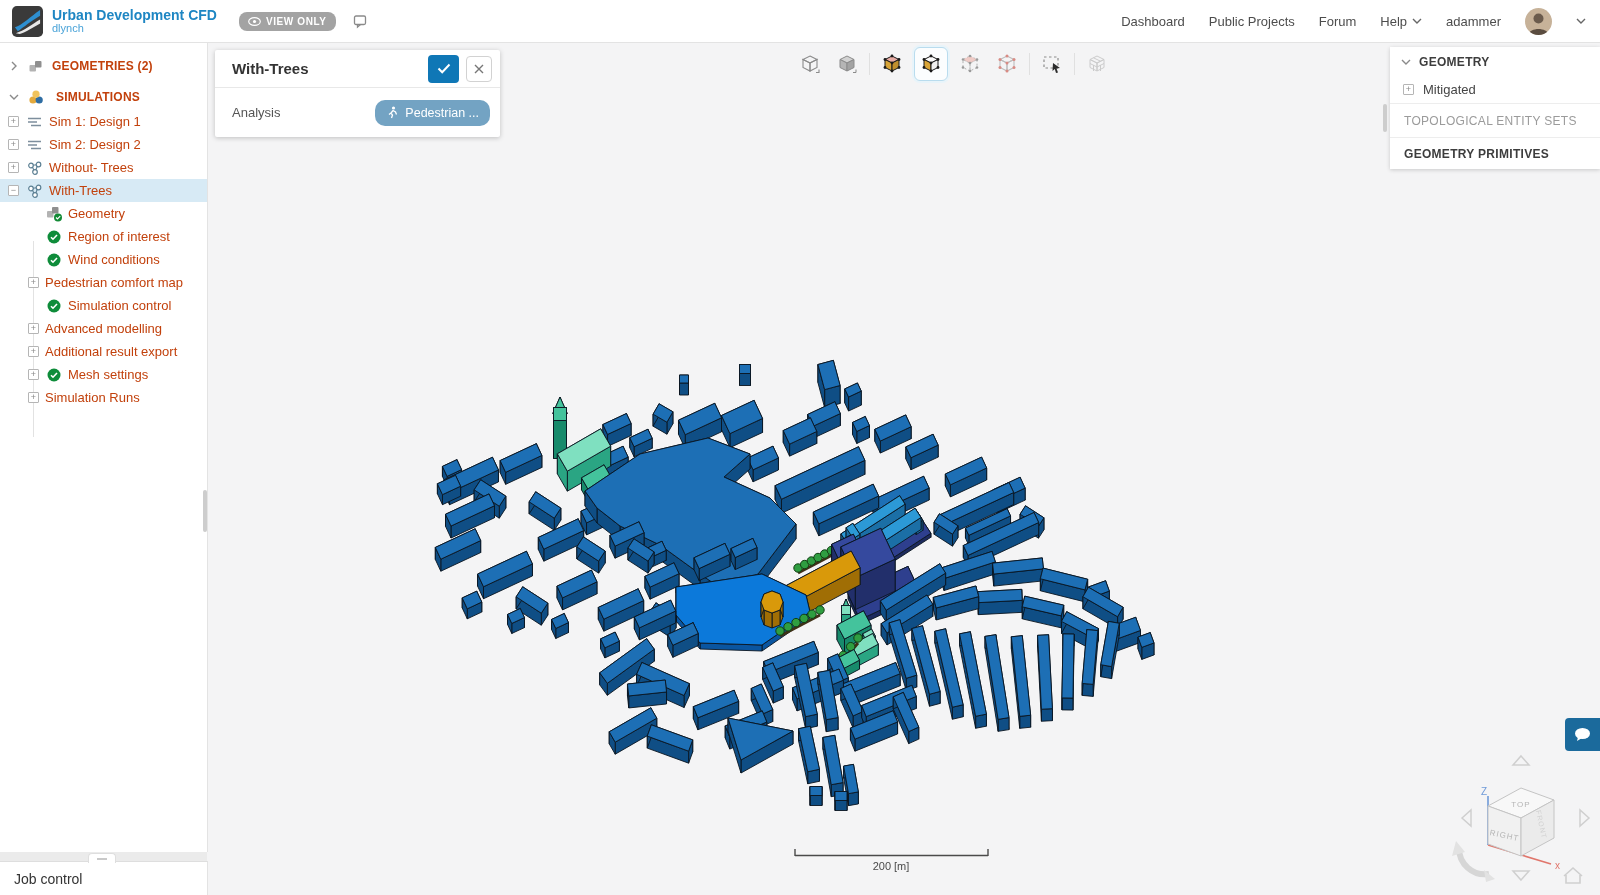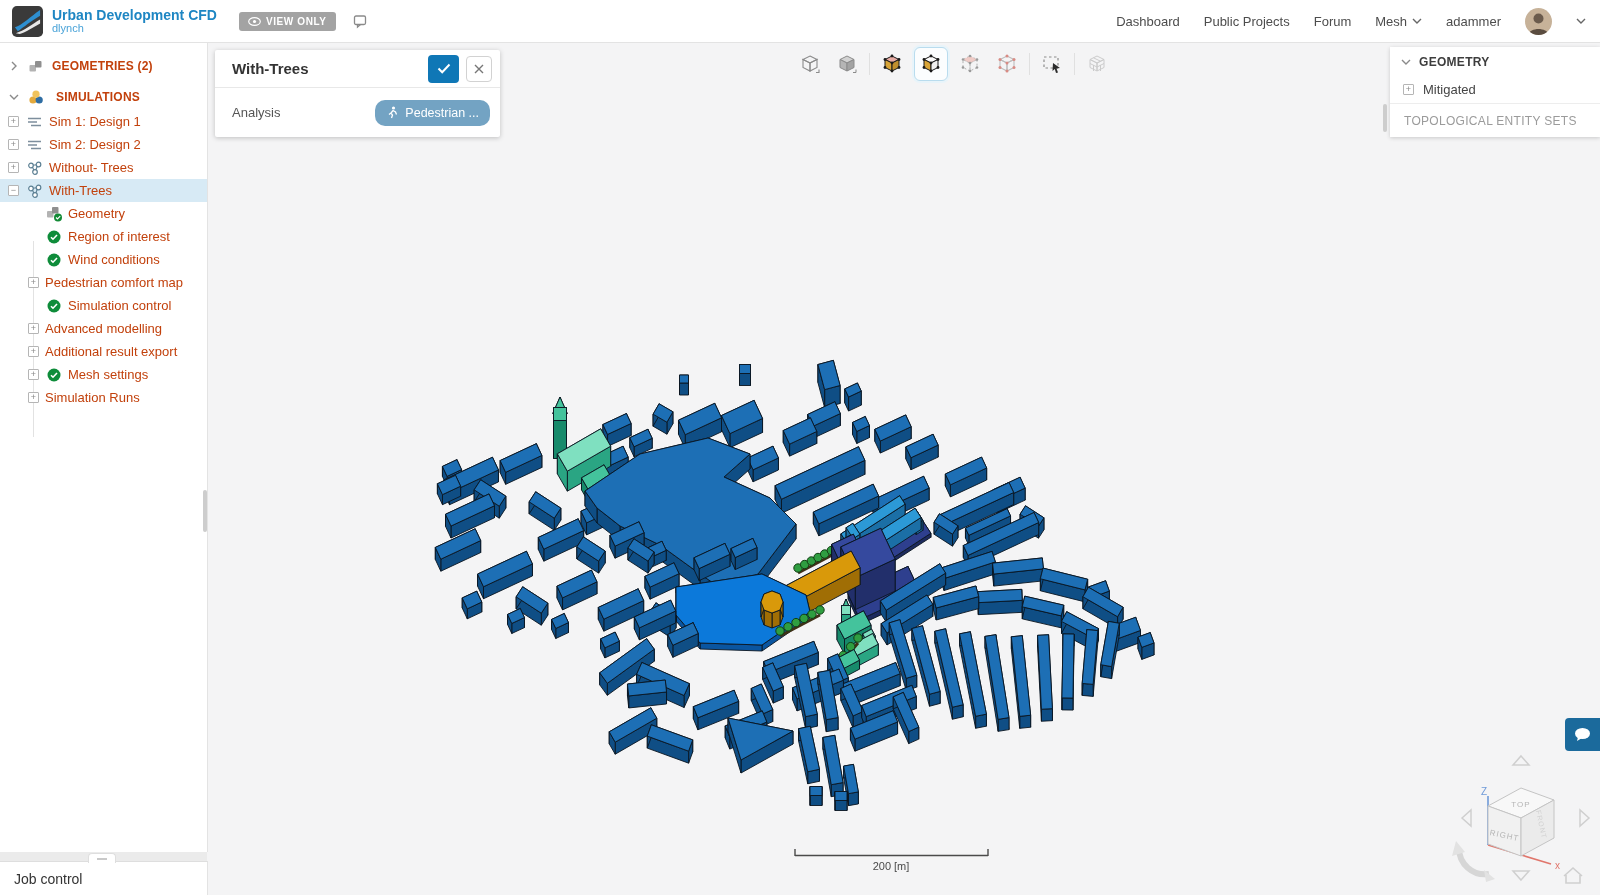--- a/index.html
+++ b/index.html
@@ -7,21 +7,21 @@
        font-family:"Liberation Sans",sans-serif;background:#f4f4f5;color:#454545}
   svg{display:block}
   
   .header{position:absolute;left:0;top:0;width:1600px;height:42px;background:#fff;
           border-bottom:1px solid #e3e3e3;z-index:40;display:flex;align-items:center}
   .logo{width:31px;height:31px;margin-left:12px;flex:0 0 auto}
   .brand{margin-left:9px;line-height:1.05}
   .brand-title{font-size:14px;font-weight:bold;color:#1e86c3}
   .brand-owner{font-size:11px;color:#4aa3d8}
   .badge{margin-left:22px;background:#a3a3a3;color:#fff;font-size:10px;font-weight:bold;
-         letter-spacing:.6px;border-radius:3px;height:19px;display:flex;align-items:center;
+         letter-spacing:.6px;border-radius:8px;height:19px;display:flex;align-items:center;
          padding:0 9px;gap:5px}
   .comment-btn{margin-left:16px;width:16px;height:16px;cursor:pointer}
   .hnav{margin-left:auto;display:flex;align-items:center;gap:24px;padding-right:14px;
         font-size:13px;color:#4d4d4d}
   .hnav .link{cursor:pointer;white-space:nowrap}
   .help{display:flex;align-items:center;gap:5px;cursor:pointer}
   .avatar{width:27px;height:27px;border-radius:50%;overflow:hidden;flex:0 0 auto;cursor:pointer}
   .caret{width:10px;height:6px}
   
   .sidebar{position:absolute;left:0;top:42px;width:207px;height:810px;background:#fff;
@@ -813,21 +813,21 @@
   </div>
   <svg class="comment-btn" viewBox="0 0 16 16">
     <rect x="2.5" y="3" width="11" height="8.5" rx="1.5" fill="none" stroke="#8a8a8a" stroke-width="1.3"></rect>
     <path d="M5.5 11.5 L5.5 14 L8.5 11.5" fill="none" stroke="#8a8a8a" stroke-width="1.3"></path>
   </svg>
   <div class="hnav">
     <span class="link">Dashboard</span>
     <span class="link">Public Projects</span>
     <span class="link">Forum</span>
     <span class="help">
-      <span>Mesh</span>
+      <span>Help</span>
       <svg class="caret" viewBox="0 0 10 6">
         <path d="M1 1 L5 5 L9 1" fill="none" stroke="#666" stroke-width="1.4"></path>
       </svg>
     </span>
     <span class="link">adammer</span>
     <span class="avatar">
       <svg viewBox="0 0 27 27" width="27" height="27">
         <rect width="27" height="27" fill="#c7b299"></rect>
         <circle cx="13.5" cy="10.5" r="5" fill="#6b5b4d"></circle>
         <path d="M3 27 C5 19 22 19 24 27 Z" fill="#5a4c40"></path>
@@ -1126,20 +1126,23 @@
       </svg>
     <span>GEOMETRY</span>
   </div>
   <div class="rrow mit">
     <span class="exp">+</span>
     <span>Mitigated</span>
   </div>
   <div class="rrow topo">
     <span>TOPOLOGICAL ENTITY SETS</span>
   </div>
+  <div class="rrow prim">
+    <span>GEOMETRY PRIMITIVES</span>
+  </div>
 </div>
 
 <div class="chatbtn">
   <svg width="17" height="15" viewBox="0 0 17 15">
     <ellipse cx="8.5" cy="6.5" rx="7.5" ry="5.5" fill="#fff"></ellipse>
     <path d="M4 10 L3 14 L8 11 Z" fill="#fff"></path>
   </svg>
 </div>
 
 </body></html>

